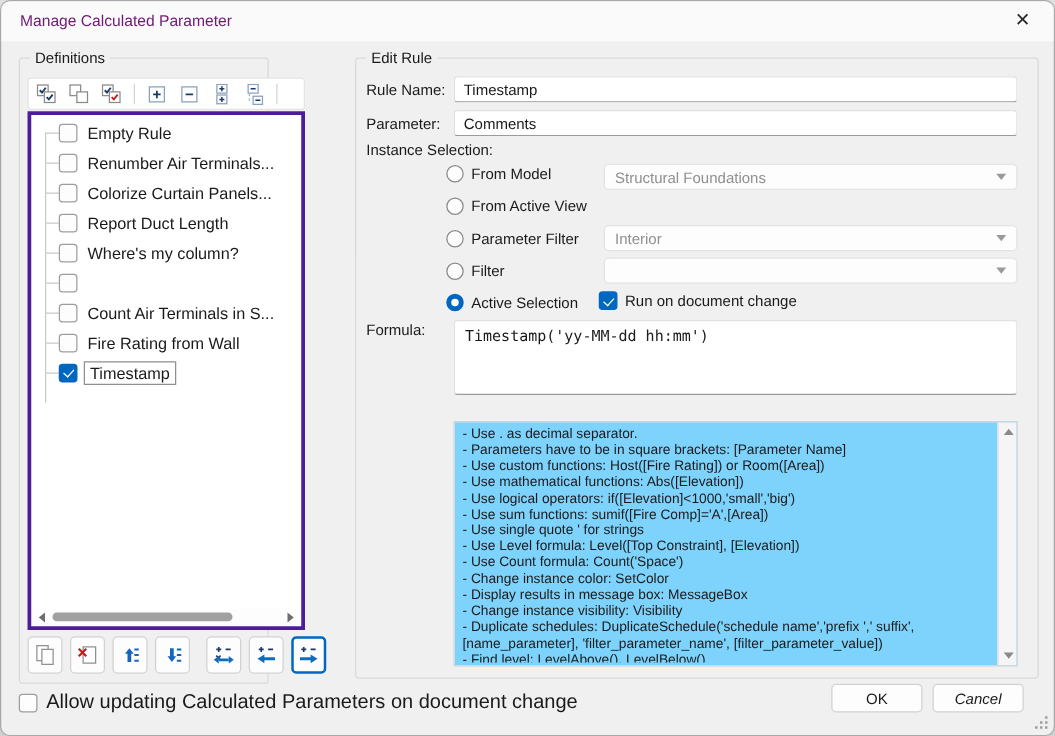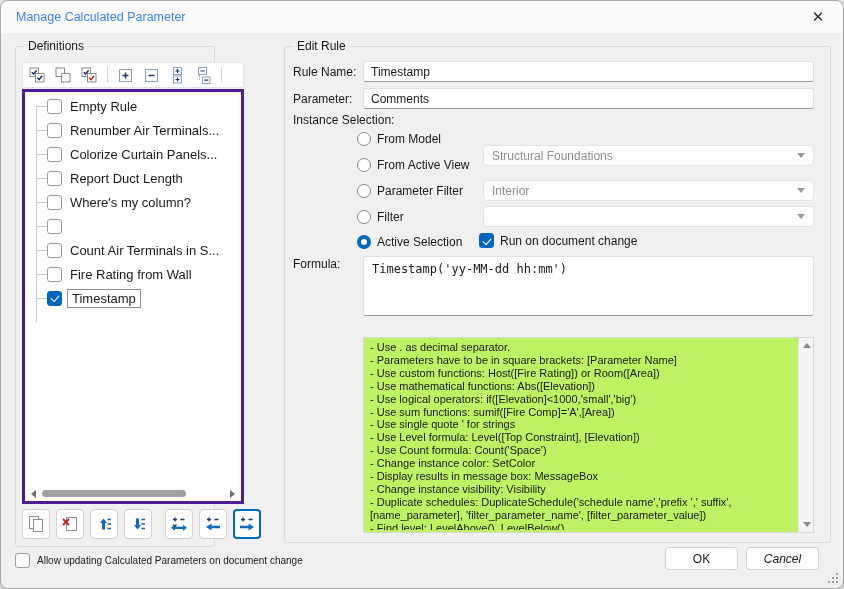--- a/index.html
+++ b/index.html
@@ -3,21 +3,21 @@
 <meta charset="utf-8">
 <style>
   * { box-sizing: border-box; margin: 0; padding: 0; }
   html,body { width:100%; height:100%; background:#e9e9e9; font-family:"Liberation Sans", sans-serif; }
   .dialog {
     position:relative; width:844px; height:589px; background:#f0f0f0;
     border:1px solid #a8a8a8; border-radius:8px; overflow:hidden;
     box-shadow:0 8px 24px rgba(0,0,0,.25);
   }
   .titlebar { position:absolute; left:0; top:0; right:0; height:32px; background:#fafafa; }
-  .title { position:absolute; left:15px; top:9px; font-size:12.5px; color:#3b82f6; }
+  .title { position:absolute; left:15px; top:9px; font-size:12.5px; color:#701a75; }
   .close-btn { position:absolute; right:9px; top:5px; width:32px; height:22px; border:none; background:transparent; font-size:15px; color:#2b2b2b; cursor:pointer; line-height:22px; text-align:center; }
 
   
   .group { position:absolute; border:1px solid #d9d9d9; border-radius:3px; }
   .group-label { position:absolute; top:-8px; left:8px; background:#f0f0f0; padding:0 4px; font-size:12px; color:#1a1a1a; }
   .defs-group  { left:14px; top:45px; width:200px; height:501px; }
   .edit-group  { left:283px; top:45px; width:547px; height:497px; }
 
   
   .toolstrip { position:absolute; left:6px; top:15px; width:222px; height:26px; background:#ffffff; border:1px solid #e4e4e4; border-radius:3px; display:flex; align-items:center; padding:0 4px; gap:5px; }
@@ -56,33 +56,33 @@
   .dropdown { position:absolute; left:482px; width:331px; height:21px; background:#fdfdfd; border:1px solid #e3e3e3; border-radius:4px; display:flex; align-items:center; padding:0 8px; font-size:12px; color:#8f8f8f; }
   .chev { margin-left:auto; width:0; height:0; border-left:4px solid transparent; border-right:4px solid transparent; border-top:5px solid #9a9a9a; }
   .radiorow { position:absolute; left:356px; height:16px; display:flex; align-items:center; gap:6px; }
   .radio { width:14px; height:14px; border-radius:50%; border:1px solid #8a8a8a; background:#fdfdfd; flex:0 0 auto; }
   .radio.on { border:4.5px solid #0067c0; background:#fff; }
   .rlabel { font-size:12px; color:#1a1a1a; white-space:nowrap; }
   .runrow { position:absolute; left:478px; top:232px; display:flex; align-items:center; gap:6px; }
 
   .formula-box { position:absolute; left:362px; top:255px; width:451px; height:60px; background:#fff; border:1px solid #e1e1e1; border-bottom-color:#9b9b9b; border-radius:3px; padding:5px 8px; font-family:"DejaVu Sans Mono", monospace; font-size:12px; color:#1a1a1a; white-space:pre; }
 
-  .helpbox { position:absolute; left:362px; top:336px; width:451px; height:196px; background:#bef264; border:1px solid #d8d8d8; }
+  .helpbox { position:absolute; left:362px; top:336px; width:451px; height:196px; background:#7dd3fc; border:1px solid #d8d8d8; }
   .helptext { position:absolute; left:6px; top:3px; right:18px; bottom:2px; overflow:hidden; }
   .hline { font-size:11px; line-height:12.9px; color:#1a1a1a; white-space:nowrap; }
   .vscroll { position:absolute; right:0; top:0; bottom:0; width:15px; background:#f5f5f5; border-left:1px solid #e4e4e4; }
   .varrow { position:absolute; left:3.5px; width:0; height:0; }
   .varrow.up   { top:5px;    border-left:4px solid transparent; border-right:4px solid transparent; border-bottom:5px solid #8a8a8a; }
   .varrow.down { bottom:5px; border-left:4px solid transparent; border-right:4px solid transparent; border-top:5px solid #8a8a8a; }
 
   
   .push-btn { position:absolute; top:546px; width:73px; height:23px; background:#fdfdfd; border:1px solid #d1d1d1; border-radius:4px; font-size:12px; color:#1a1a1a; cursor:pointer; font-family:"Liberation Sans",sans-serif; }
   .ok-btn { left:664px; } .cancel-btn { left:745px;font-style:italic; }
   .allowrow { position:absolute; left:14px; top:552px; display:flex; align-items:center; gap:7px; }
-  .allowrow .lbl { font-size:10px; color:#1a1a1a; }
+  .allowrow .lbl { font-size:16px; color:#1a1a1a; }
   .grip { position:absolute; right:5px; bottom:5px; width:10px; height:10px; }
   .grip::after { content:""; position:absolute; right:0; bottom:0; width:2px; height:2px; background:#9e9e9e;
     box-shadow:-4px 0 #9e9e9e, -8px 0 #9e9e9e, 0 -4px #9e9e9e, -4px -4px #9e9e9e, 0 -8px #9e9e9e; }
   svg { display:block; }
 </style>
 </head>
 <body>
 
 <div class="dialog">
   <div class="titlebar">
@@ -269,21 +269,21 @@
 
   <span class="flabel" style="left:292px; top:91px;">Parameter:</span>
   <input class="tinput" style="top: 87px;" value="Comments">
 
   <span class="flabel" style="left:292px; top:112px;">Instance Selection:</span>
 
   <div class="radiorow" style="top:130px;">
     <span class="radio"></span>
     <span class="rlabel">From Model</span>
   </div>
-  <div class="dropdown" style="top:144px;">
+  <div class="dropdown" style="top:130px;">
     <span>Structural Foundations</span>
     <span class="chev"></span>
   </div>
 
   <div class="radiorow" style="top:156px;">
     <span class="radio"></span>
     <span class="rlabel">From Active View</span>
   </div>
 
   <div class="radiorow" style="top:182px;">

